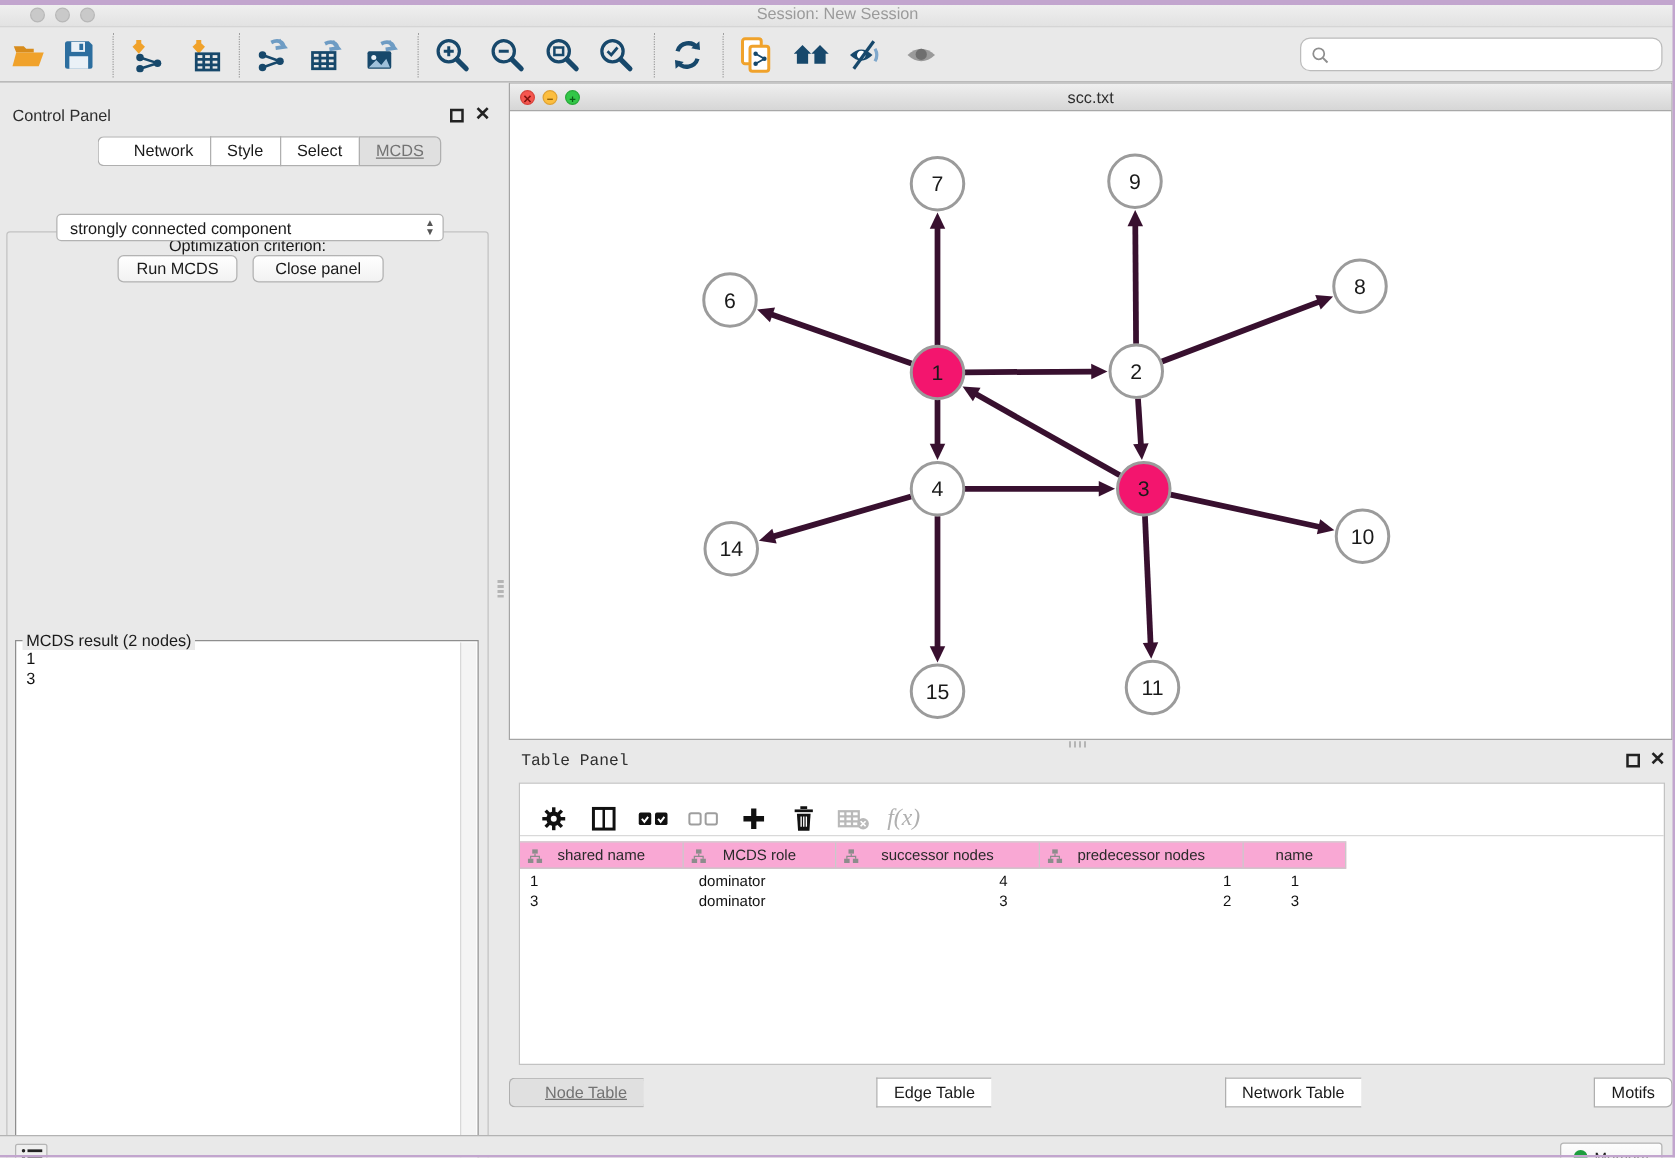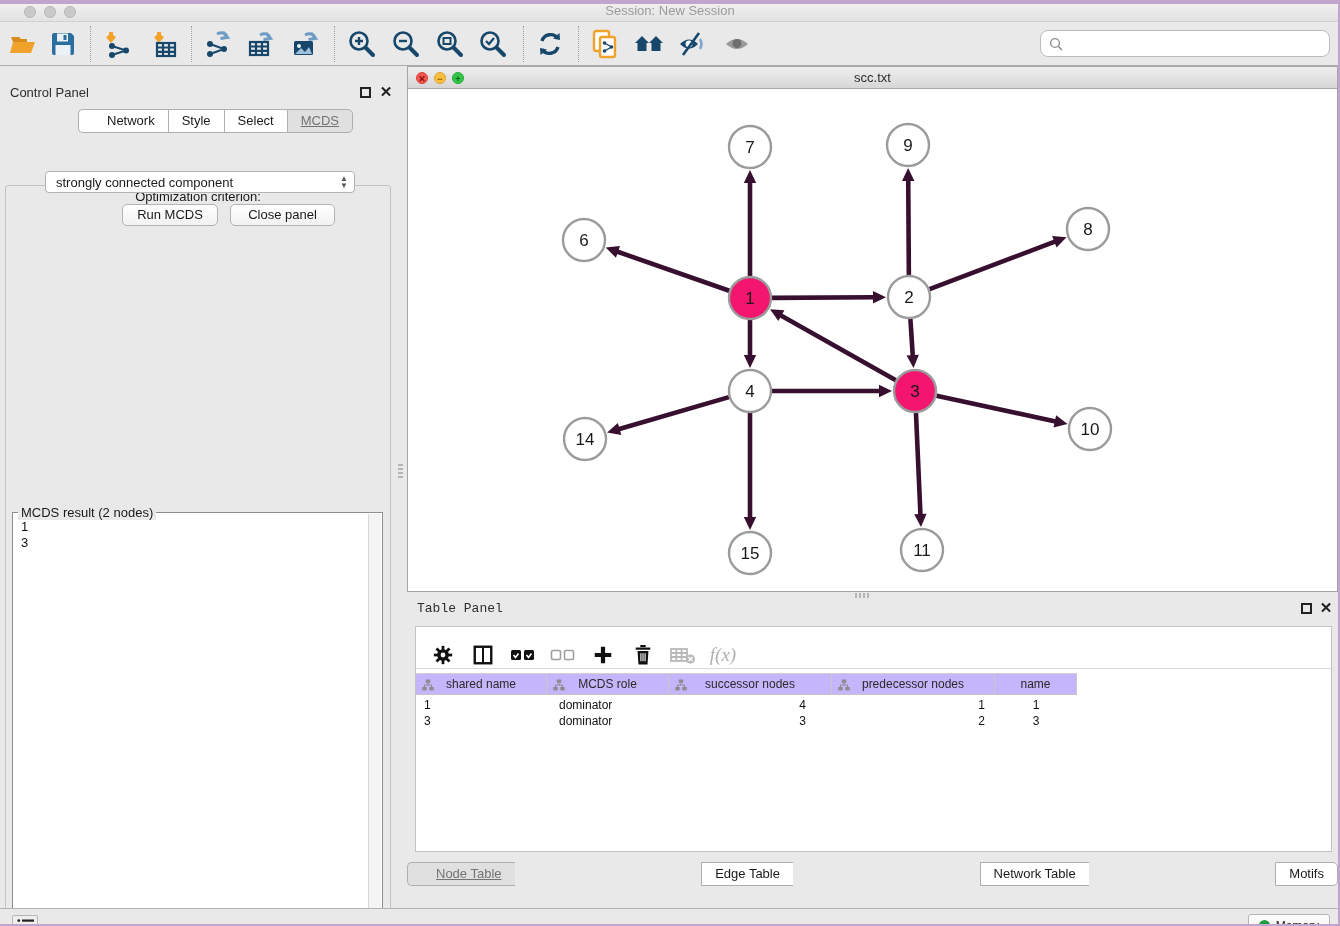--- a/index.html
+++ b/index.html
@@ -35,21 +35,21 @@
 
   .segtabs { position:absolute; display:flex; }
   .segtab { font-size:13px; color:#1A1A1A; background:#FFFFFF; border:1px solid #AFAFAF; border-right:none; padding:3px 13px 4px 13px; line-height:15px; white-space:nowrap; }
   .segtab:first-child { border-radius:5px 0 0 5px;padding-left:28px; }
   .segtab:last-child { border-right:1px solid #AFAFAF; border-radius:0 5px 5px 0; }
   .segtab.active { background:#E0E0E0; color:#737373;text-decoration:underline; }
 
   .opt-label { left:0; top:137px; width:396px; text-align:center; font-size:13px; color:#1A1A1A;margin-top:40px; }
   .dropdown { left:45px; top:159px; width:310px; height:22px; background:#FFFFFF; border:1px solid #B3B3B3; border-radius:4px; font-size:13px; color:#1A1A1A; display:flex; align-items:center; padding:0 24px 0 10px; }
   .dd-arrows { position:absolute; right:6px; top:3px; display:flex; flex-direction:column; align-items:center; line-height:7px; font-size:8px; color:#555; }
-  .pushbtn { position:absolute; height:22px; background:linear-gradient(#FFFFFF,#F2F2F2); border:1px solid #B3B3B3; border-radius:5px; font-size:13px; color:#1A1A1A; text-align:center; line-height:20px;margin-left:28px; }
+  .pushbtn { position:absolute; height:22px; background:linear-gradient(#FFFFFF,#F2F2F2); border:1px solid #B3B3B3; border-radius:5px; font-size:13px; color:#1A1A1A; text-align:center; line-height:20px; }
 
   .resultbox { left:12px; top:500px; width:371px; height:374px; border:1px solid #8E8E8E; background:#FFFFFF; }
   .result-legend { position:absolute; left:18px; top:493px; background:#E9E9E9; padding:0 3px; font-size:13px; color:#1A1A1A; z-index:2; }
   .result-lines { position:absolute; left:2px; top:6px; font-size:13px; color:#111; line-height:16px; padding-left:6px; }
   .result-scroll { position:absolute; right:1px; top:1px; width:13px; height:366px; background:#F4F4F4; border-left:1px solid #D8D8D8; }
 
   
   .nw { left:407px; top:66px; width:931px; height:526px; border:1px solid #A5A5A5; background:#FFFFFF; }
   .nw-titlebar { position:absolute; left:0; top:0; width:929px; height:22px; background:linear-gradient(#EFEFEF,#D6D6D6); border-bottom:1px solid #A8A8A8; }
   .nw-title { width:100%; text-align:center; font-size:13px; color:#2E2E2E; line-height:22px; }
@@ -60,21 +60,21 @@
 
   
   .grip-v { left:398px; top:464px; width:5px; height:14px; background:repeating-linear-gradient(#B5B5B5 0 2px, transparent 2px 4px); }
   .grip-h { left:855px; top:593px; width:14px; height:5px; background:repeating-linear-gradient(90deg,#B5B5B5 0 2px, transparent 2px 4px); }
 
   
   .tp-box { left:415px; top:626px; width:917px; height:226px; background:#FFFFFF; border:1px solid #C2C2C2; }
   .tp-toolbar { position:absolute; left:0; top:0; width:915px; height:42px; border-bottom:1px solid #D9D9D9; display:flex; align-items:flex-end; gap:14px; padding-left:14px; }
   .tp-tool { width:26px; height:26px; display:flex; align-items:center; justify-content:center; }
   .fx { font-family:"Liberation Serif", serif; font-style:italic; font-size:19px; color:#B0B0B0; }
-  .thead { position:absolute; left:0; top:46px; height:22px; display:flex; background:#c4b5fd; border-top:1px solid #D0D0D0; border-bottom:1px solid #C6C6C6; }
+  .thead { position:absolute; left:0; top:46px; height:22px; display:flex; background:#f9a8d4; border-top:1px solid #D0D0D0; border-bottom:1px solid #C6C6C6; }
   .th { position:relative; border-right:1px solid #C9C9C9; display:flex; align-items:center; justify-content:center; font-size:12px; color:#2A2A2A; }
   .th .hicon { position:absolute; left:6px; top:5px; }
   .trow { position:absolute; left:0; display:flex; height:16px; }
   .td { font-size:12px; color:#111; line-height:16px; overflow:hidden; white-space:nowrap; }
 
   .tp-tabs { left:407px; top:862px; width:931px; display:flex; justify-content:space-between; }
 
   
   .statusbar { left:0; top:908px; width:1340px; height:24px; background:#E9E9E9; border-top:1px solid #B3B3B3;text-decoration:underline; }
   .list-btn { position:absolute; left:12px; top:6px; width:26px; height:21px; background:#EFEFEF; border:1px solid #B5B5B5; border-radius:2px; display:flex; align-items:center; justify-content:center; }

